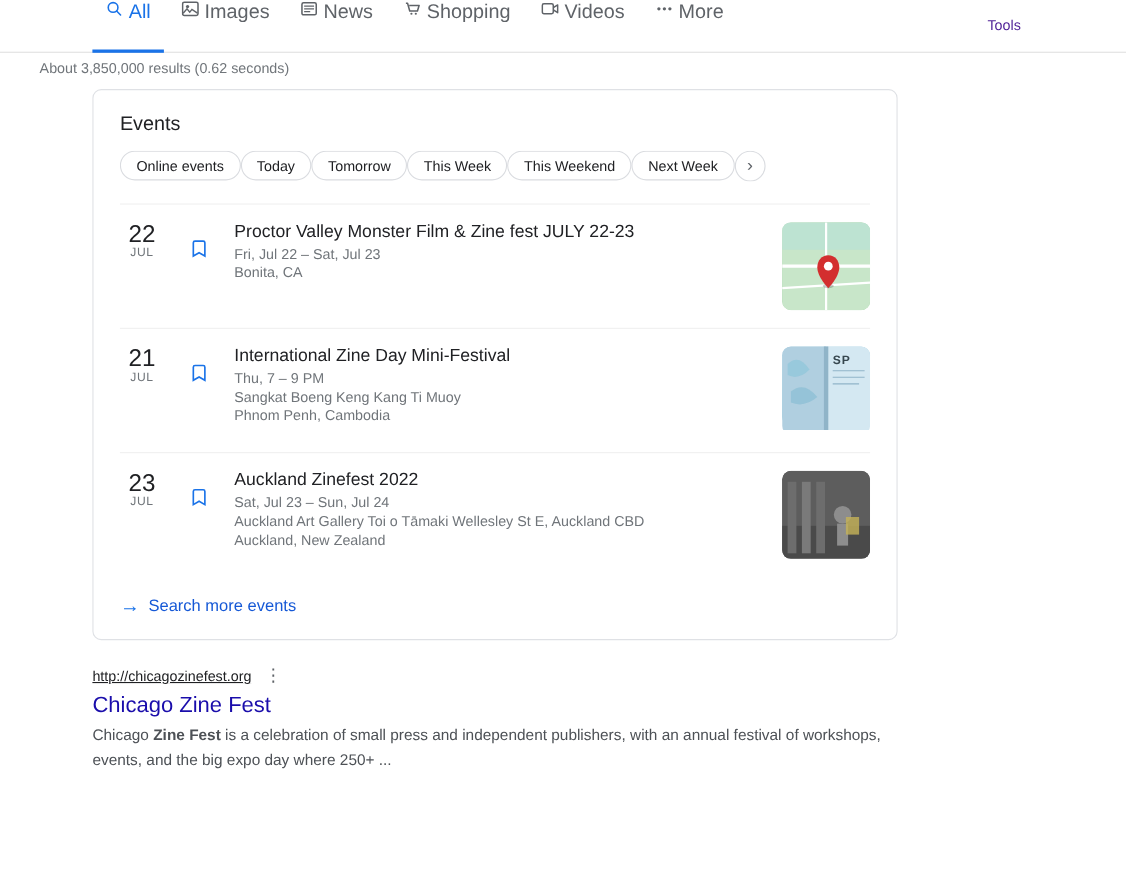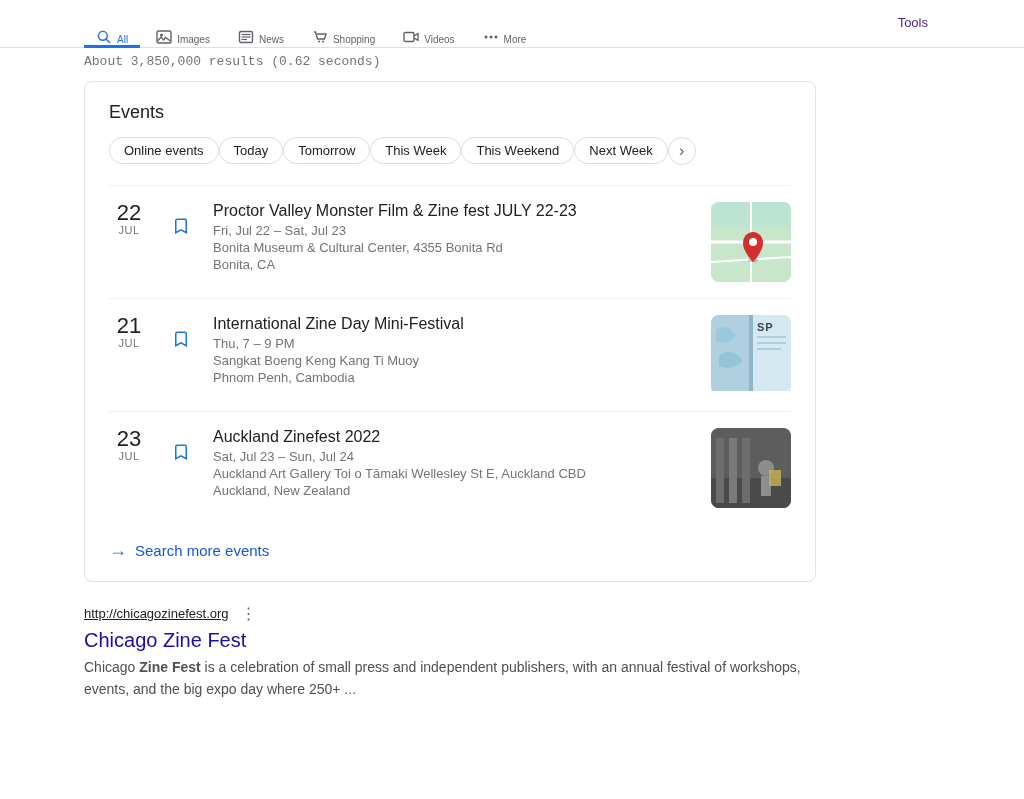--- a/index.html
+++ b/index.html
@@ -13,25 +13,25 @@
     .top-nav {
       display: flex;
       align-items: center;
       border-bottom: 1px solid #e0e0e0;
       padding: 0 84px;
       height: 48px;
       gap: 4px;
     }
     .nav-item {
       display: flex;
-      align-items: flex-end;
+      align-items: flex-start;
       gap: 5px;
       padding: 0 12px;
       height: 48px;
-      font-size: 10px;
+      font-size: 18px;
       color: #5f6368;
       cursor: pointer;
       border-bottom: 3px solid transparent;
       text-decoration: none;
       white-space: nowrap;
     }
     .nav-item.active {
       color: #1a73e8;
       border-bottom: 3px solid #1a73e8;
     }
@@ -49,24 +49,23 @@
       height: 48px;
       font-size: 13px;
       color: #4c1d95;
       cursor: pointer;
       border-bottom: 3px solid transparent;
       display: flex;
       align-items: center;
     }
     
     .results-info {
-      padding: 6px 84px 12px;
+      padding: 6px 36px 12px;
       color: #70757a;
       font-size: 13px;
-      font-family: Liberation Mono, monospace;
     }
     
     .main-content {
       padding: 0 84px;
       max-width: 900px;
     }
     
     .events-card {
       border: 1px solid #dfe1e5;
       border-radius: 8px;
@@ -386,21 +385,20 @@
         <div class="event-date-month">JUL</div>
       </div>
       <div class="event-bookmark bookmark-icon">
         <svg viewBox="0 0 24 24" fill="none" stroke="#1a73e8" stroke-width="2">
           <path d="M17 3H7a2 2 0 00-2 2v16l7-4 7 4V5a2 2 0 00-2-2z"></path>
         </svg>
       </div>
       <div class="event-details">
         <div class="event-name">Proctor Valley Monster Film &amp; Zine fest JULY 22-23</div>
         <div class="event-time">Fri, Jul 22 – Sat, Jul 23</div>
-        <div class="event-location">Bonita Museum &amp; Cultural Center, 4355 Bonita Rd</div>
         <div class="event-city">Bonita, CA</div>
       </div>
       <div class="event-image">
         <div class="map-img">
 
           <svg width="80" height="80" viewBox="0 0 80 80">
             <rect width="80" height="80" fill="#c8e6c9"></rect>
             <rect x="0" y="0" width="80" height="25" fill="#b2dfdb" opacity="0.5"></rect>
 
             <line x1="0" y1="40" x2="80" y2="40" stroke="#fff" stroke-width="3"></line>

